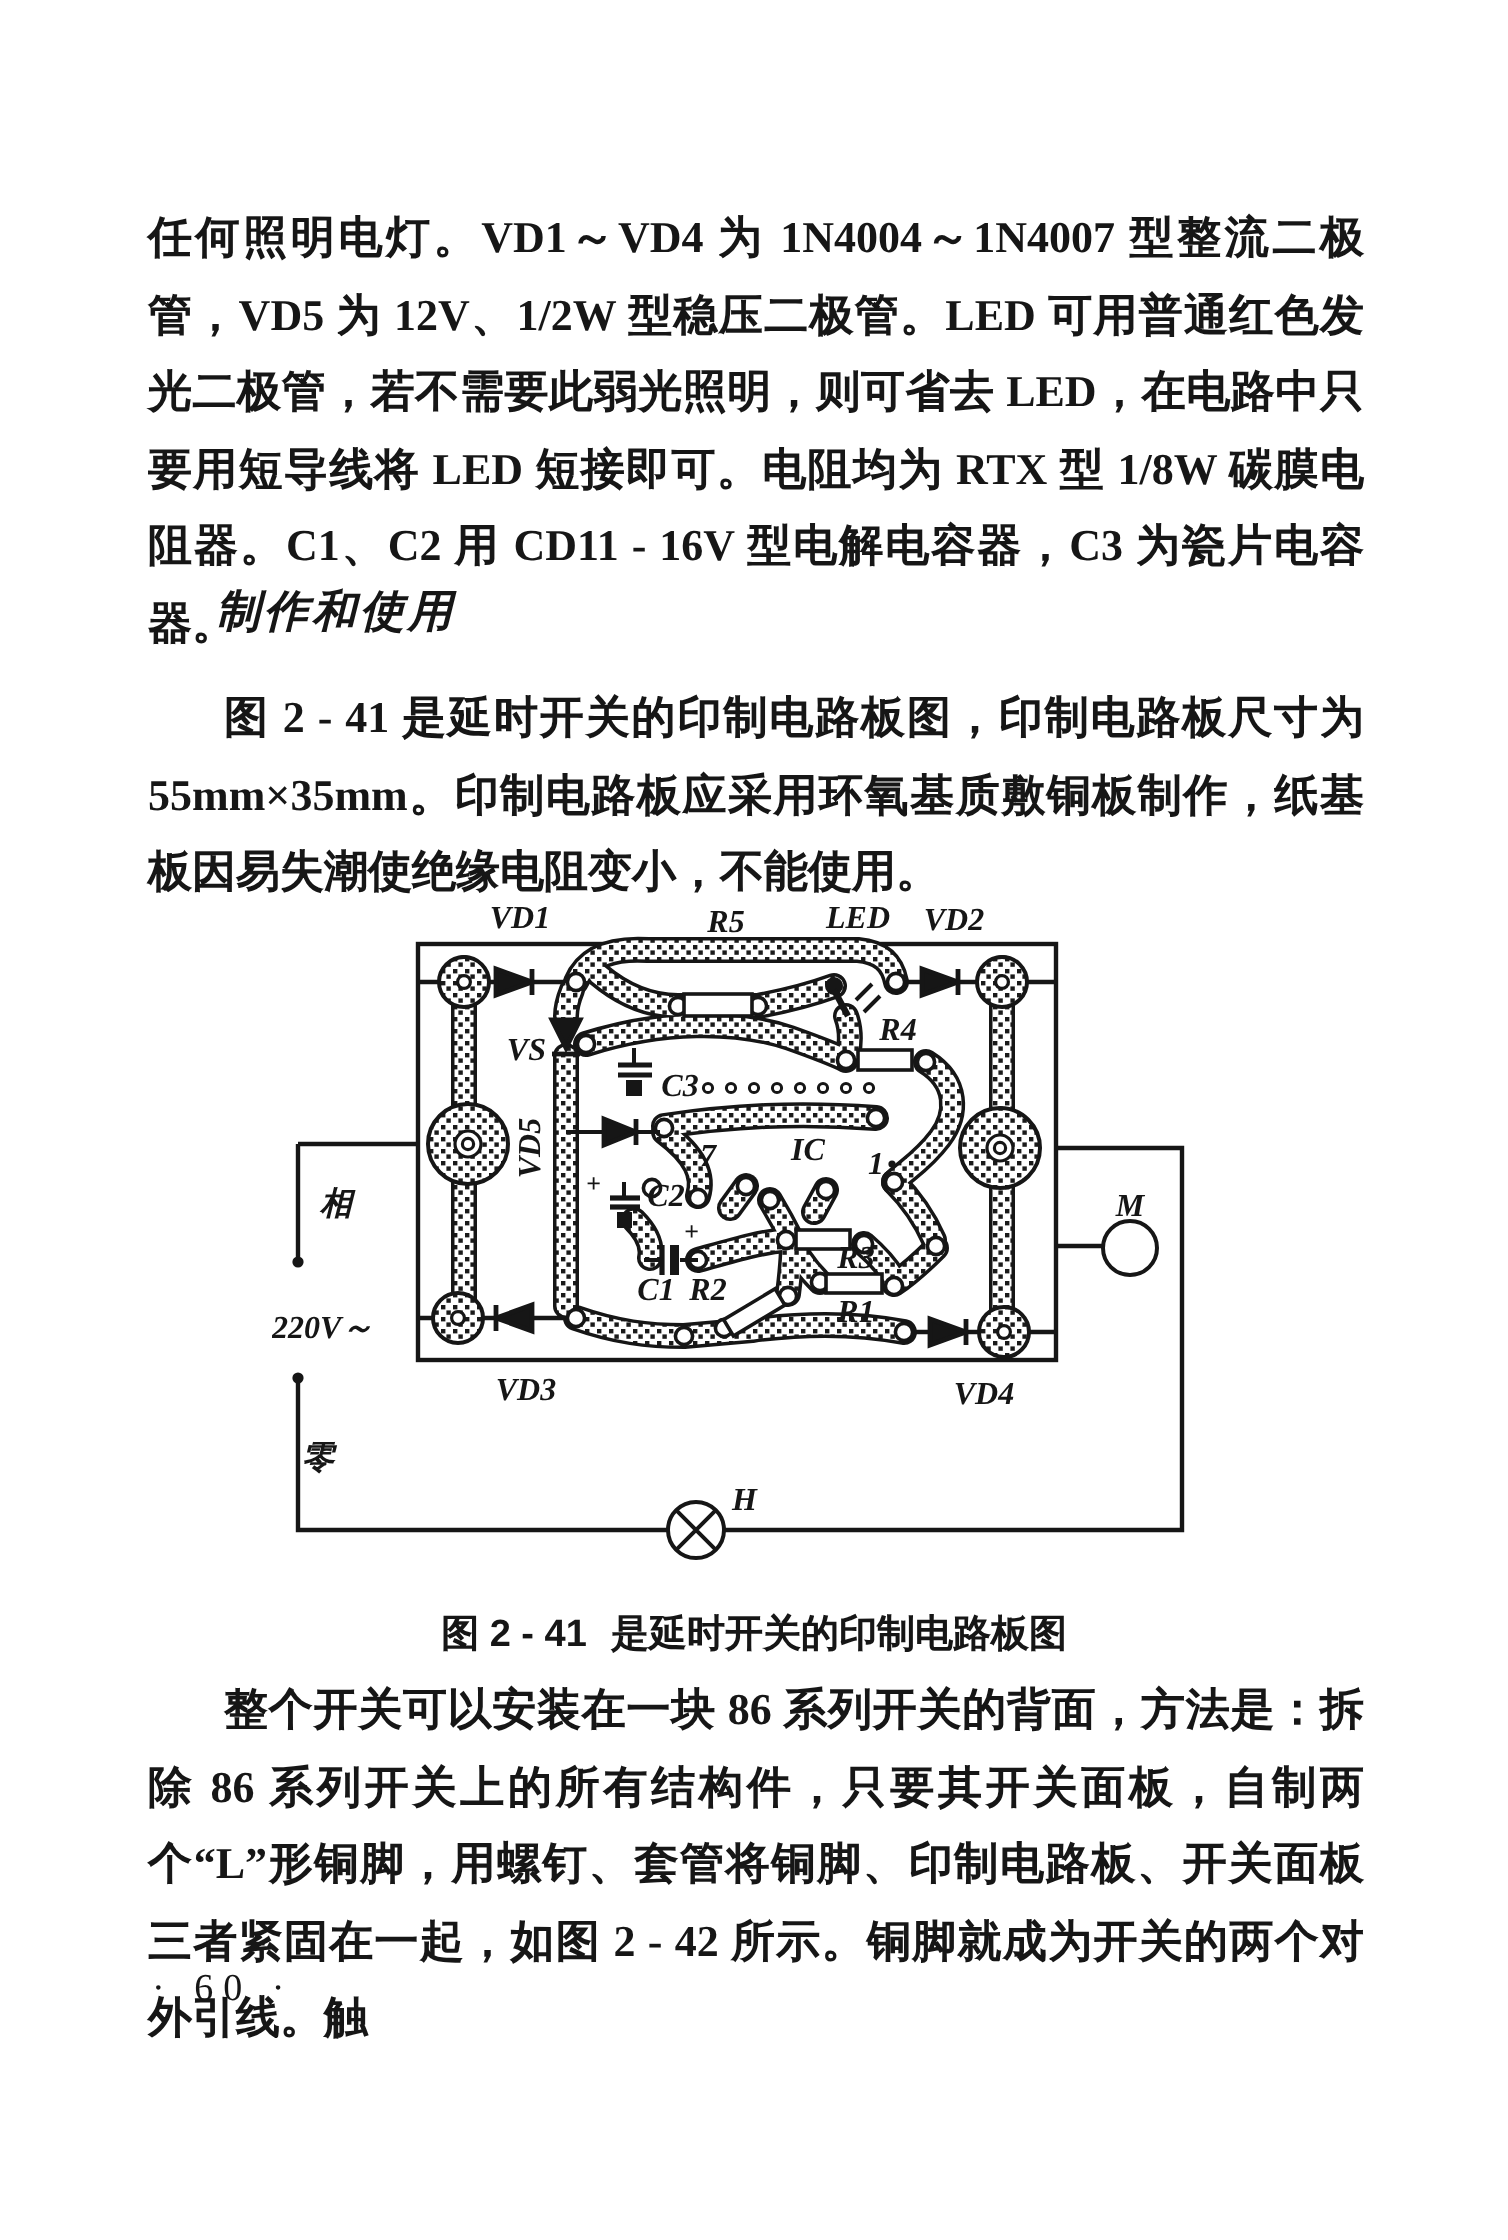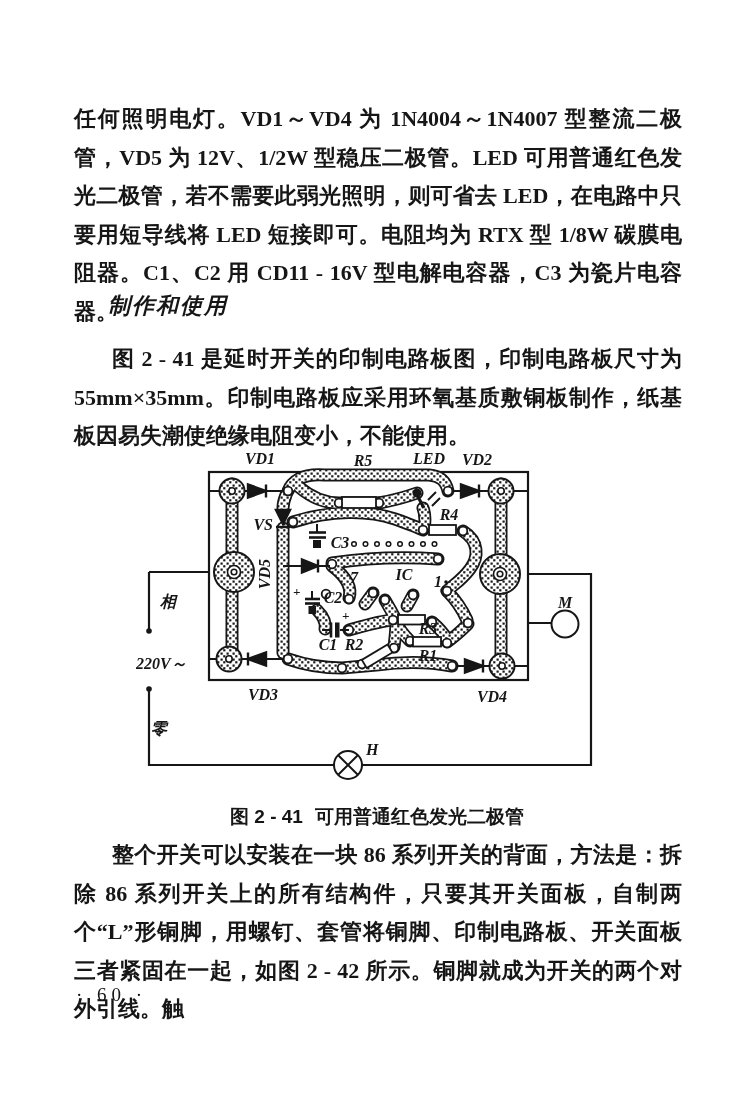--- a/index.html
+++ b/index.html
@@ -280,20 +280,20 @@
         <text x="24" y="159">相</text>
         <text x="0" y="221" font-size="17">220V～</text>
         <text x="15" y="286">零</text>
         <text class="small" x="157" y="148">+</text>
         <text class="small" x="206" y="172">+</text>
       </g>
     </svg>
   </div>
 
   <div class="caption">
-    <span class="cap-num">图 2 - 41</span><span class="cap-title">可用普通红色发光二极管</span>
+    <span class="cap-num">图 2 - 41</span><span class="cap-title">是延时开关的印制电路板图</span>
   </div>
 
   <p class="para p3 indent">整个开关可以安装在一块 86 系列开关的背面，方法是：拆除 86 系列开关上的所有结构件，只要其开关面板，自制两个“L”形铜脚，用螺钉、套管将铜脚、印制电路板、开关面板三者紧固在一起，如图 2 - 42 所示。铜脚就成为开关的两个对外引线。触</p>
 
   <div class="pageno">· 60 ·</div>
 
 </div>
 
 </body></html>

